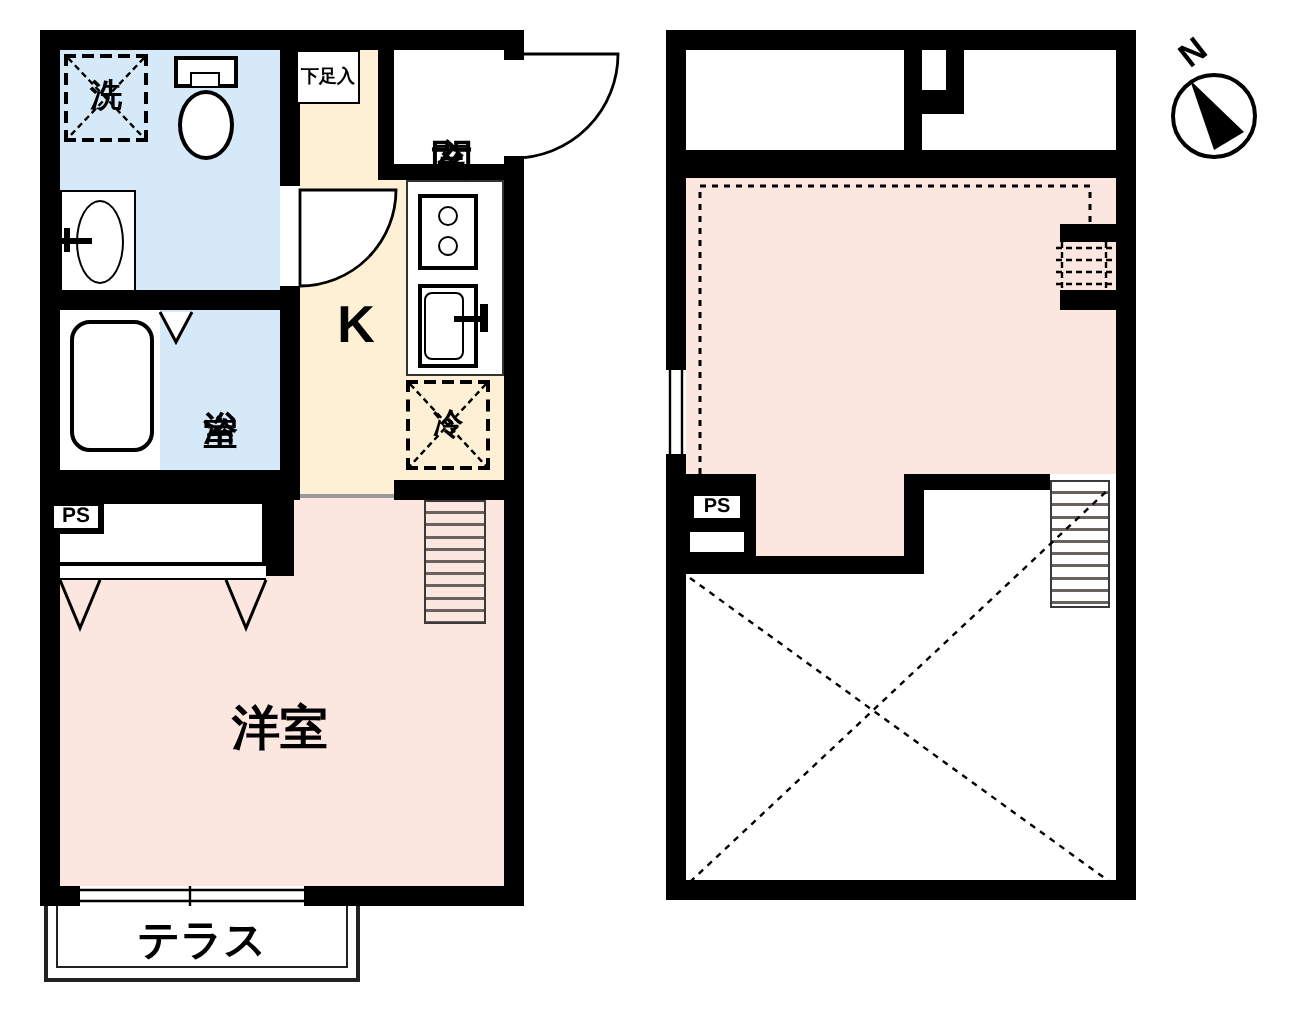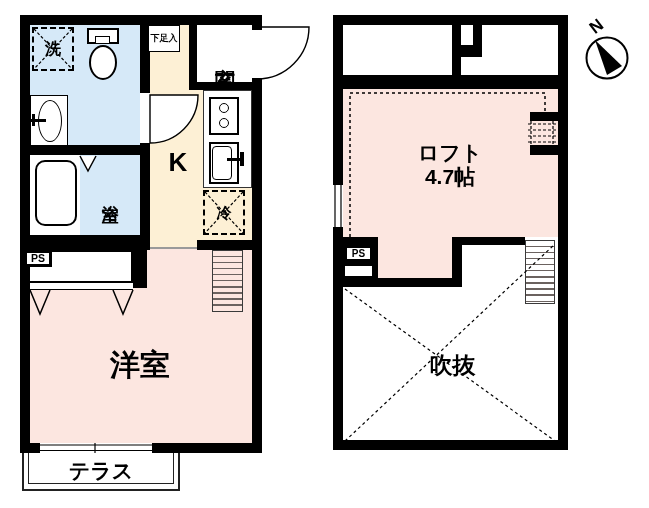--- a/index.html
+++ b/index.html
@@ -167,23 +167,18 @@
     <text x="10" y="24" transform="rotate(-38 16 18)" font-size="17" font-weight="bold" font-family="Liberation Sans, sans-serif">N</text>
   </svg>
 
   <div class="lbl" style="left:32px;top:27px;width:42px;height:44px;font-size:16px;">洗</div>
   <div class="lbl vert" style="left:98px;top:160px;width:24px;height:66px;font-size:17px;">浴室</div>
   <div class="lbl" style="left:158px;top:147px;width:40px;height:32px;font-size:26px;">K</div>
   <div class="lbl vert" style="left:212px;top:28px;width:26px;height:52px;font-size:20px;">玄関</div>
   <div class="lbl" style="left:148px;top:25px;width:32px;height:27px;font-size:9px;z-index:7;">下足入</div>
   <div class="lbl" style="left:203px;top:190px;width:42px;height:45px;font-size:15px;">冷</div>
   <div class="lbl" style="left:24px;top:250px;width:28px;height:17px;font-size:10.5px;z-index:7;">PS</div>
-  <div class="lbl" style="left:85px;top:349px;width:110px;height:32px;font-size:30px;">洋室</div>
+  <div class="lbl" style="left:85px;top:349px;width:110px;height:32px;font-size:24px;">洋室</div>
   <div class="lbl" style="left:40px;top:457px;width:122px;height:28px;font-size:21px;">テラス</div>
 
-  <div class="lbl" style="left:398px;top:138px;width:104px;height:54px;font-size:21px;flex-direction:column;">
-    <span>ロフト</span>
-    <span>4.7帖</span>
-  </div>
-  <div class="lbl" style="left:410px;top:350px;width:85px;height:30px;font-size:23px;">吹抜</div>
   <div class="lbl" style="left:345px;top:246px;width:27px;height:15px;font-size:10px;z-index:7;">PS</div>
 
 </div>
 
 </body></html>

